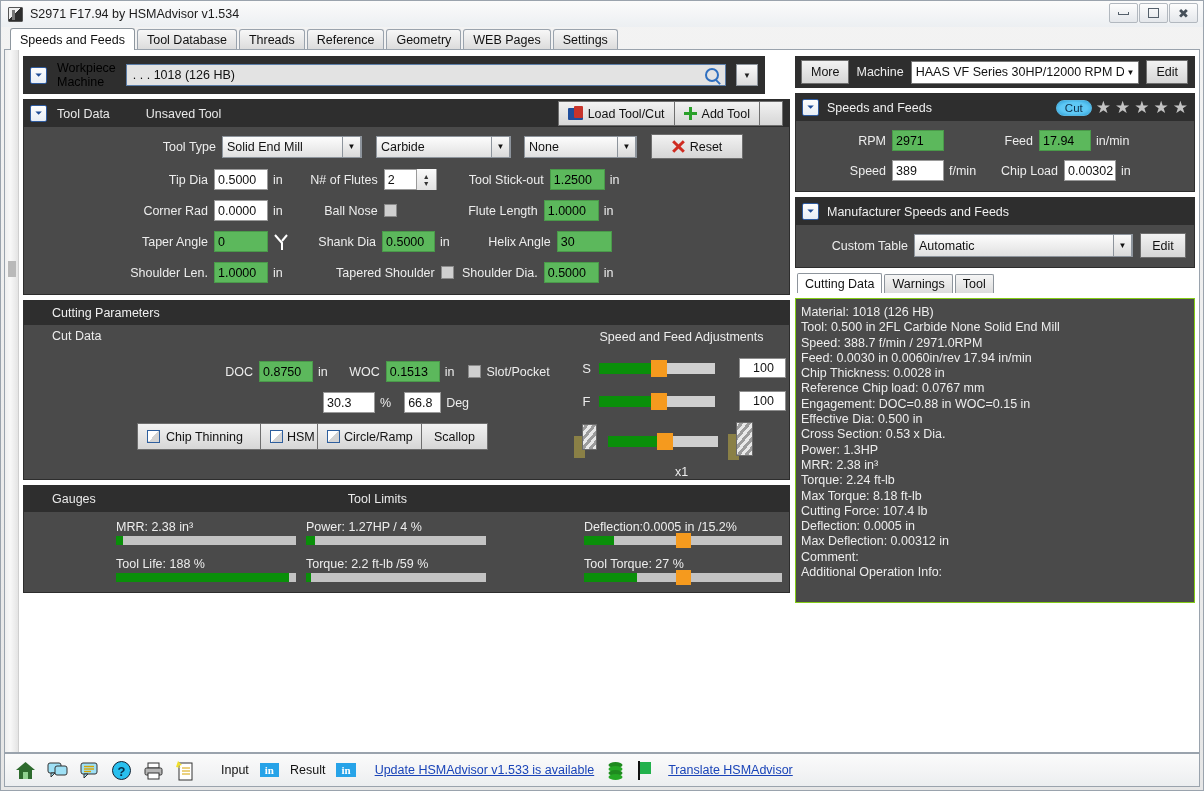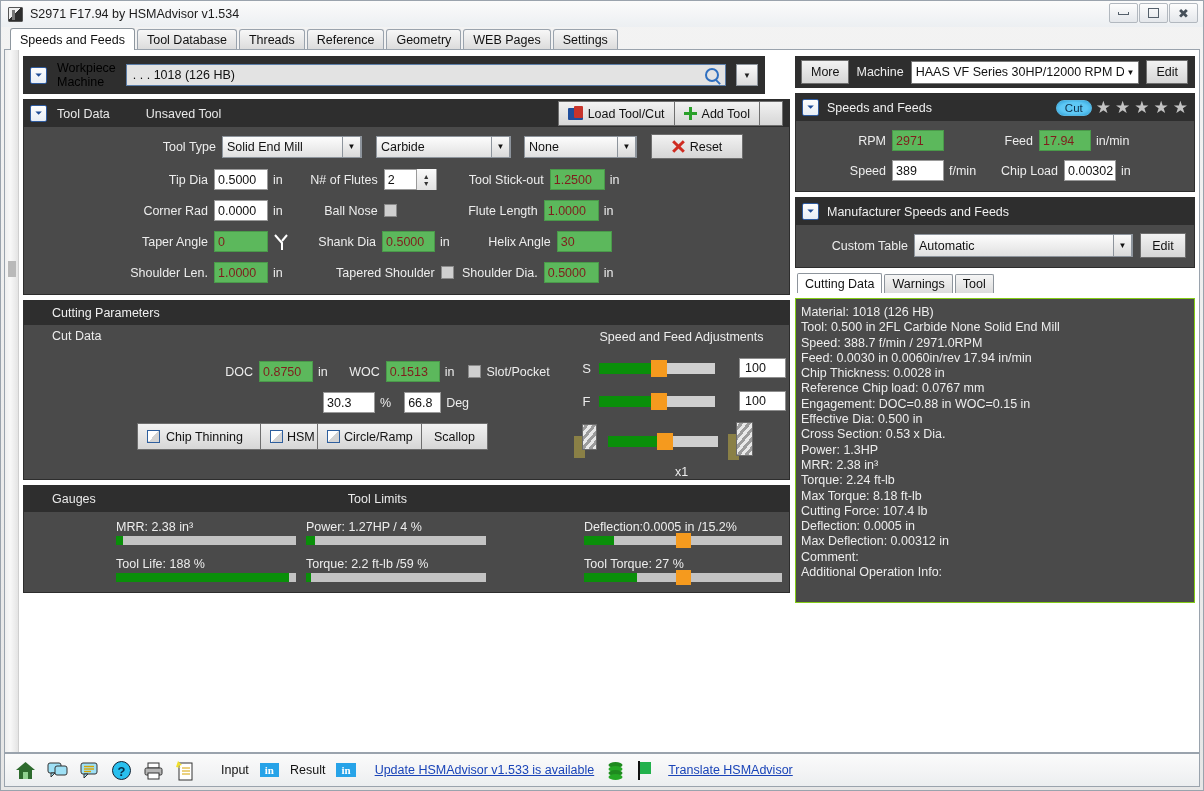--- a/index.html
+++ b/index.html
@@ -160,21 +160,21 @@
   .x-ico:before{transform:rotate(45deg);}
   .x-ico:after{transform:rotate(-45deg);}
 
   .td-body{ padding:7px 6px 9px 6px; }
   .row{ display:flex; align-items:center; margin-bottom:10px; }
   .lbl{ text-align:right; font-size:12.5px; color:#ededed; padding-right:6px; }
   .fld{
     height:21px; border:1px solid #9a9a9a; background:#fff; color:#111;
     font-size:12.5px; display:flex; align-items:center; padding:0 3px;
   }
-  .fld.green{ background:#5cb85c; border-color:#4a9a4a; color:#7f1d1d; }
+  .fld.green{ background:#5cb85c; border-color:#4a9a4a; color:#000000; }
   .unit{ padding-left:5px; font-size:12.5px; color:#ededed; }
   .sel{
     height:22px; background:linear-gradient(#fdfdfd,#e0e0e0);
     border:1px solid #8d949c; display:flex; align-items:center;
     color:#111; font-size:12.5px; padding:0 4px; position:relative;
   }
   .sel .arw{
     position:absolute; right:0; top:-1px; bottom:-1px; width:19px;
     background:linear-gradient(#fafafa,#d9d9d9); border:1px solid #8d949c;
     display:flex;align-items:center;justify-content:center;font-size:8px;
@@ -197,21 +197,21 @@
   
   .slider{
     height:11px; background:#cfcfcf; position:relative; display:flex; align-items:center;
   }
   .slider .fill{ height:11px; background:#0a8f0a; }
   .slider .knob{
     position:absolute; width:16px; height:17px; background:#f59a1e; top:-3px;
   }
   .numbox{
     width:47px;height:20px;background:#fff;border:1px solid #8d8d8d;color:#111;
-    font-size:12.5px;display:flex;align-items:center;padding-left:5px;
+    font-size:12.5px;display:flex;align-items:center;padding-left:13px;
   }
   .millico{
     width:26px;height:38px;position:relative;flex:none;
   }
   .millico .shank{position:absolute;background:#8a8046;}
   .millico .flute{position:absolute;background:repeating-linear-gradient(-50deg,#e9e9e9 0 3px,#9c9c9c 3px 6px);border:1px solid #6a6a6a;}
 
   
   .gauge{ width:180px; }
   .gauge .glabel{ font-size:12.5px; color:#ededed; margin-bottom:2px; white-space:nowrap;}

